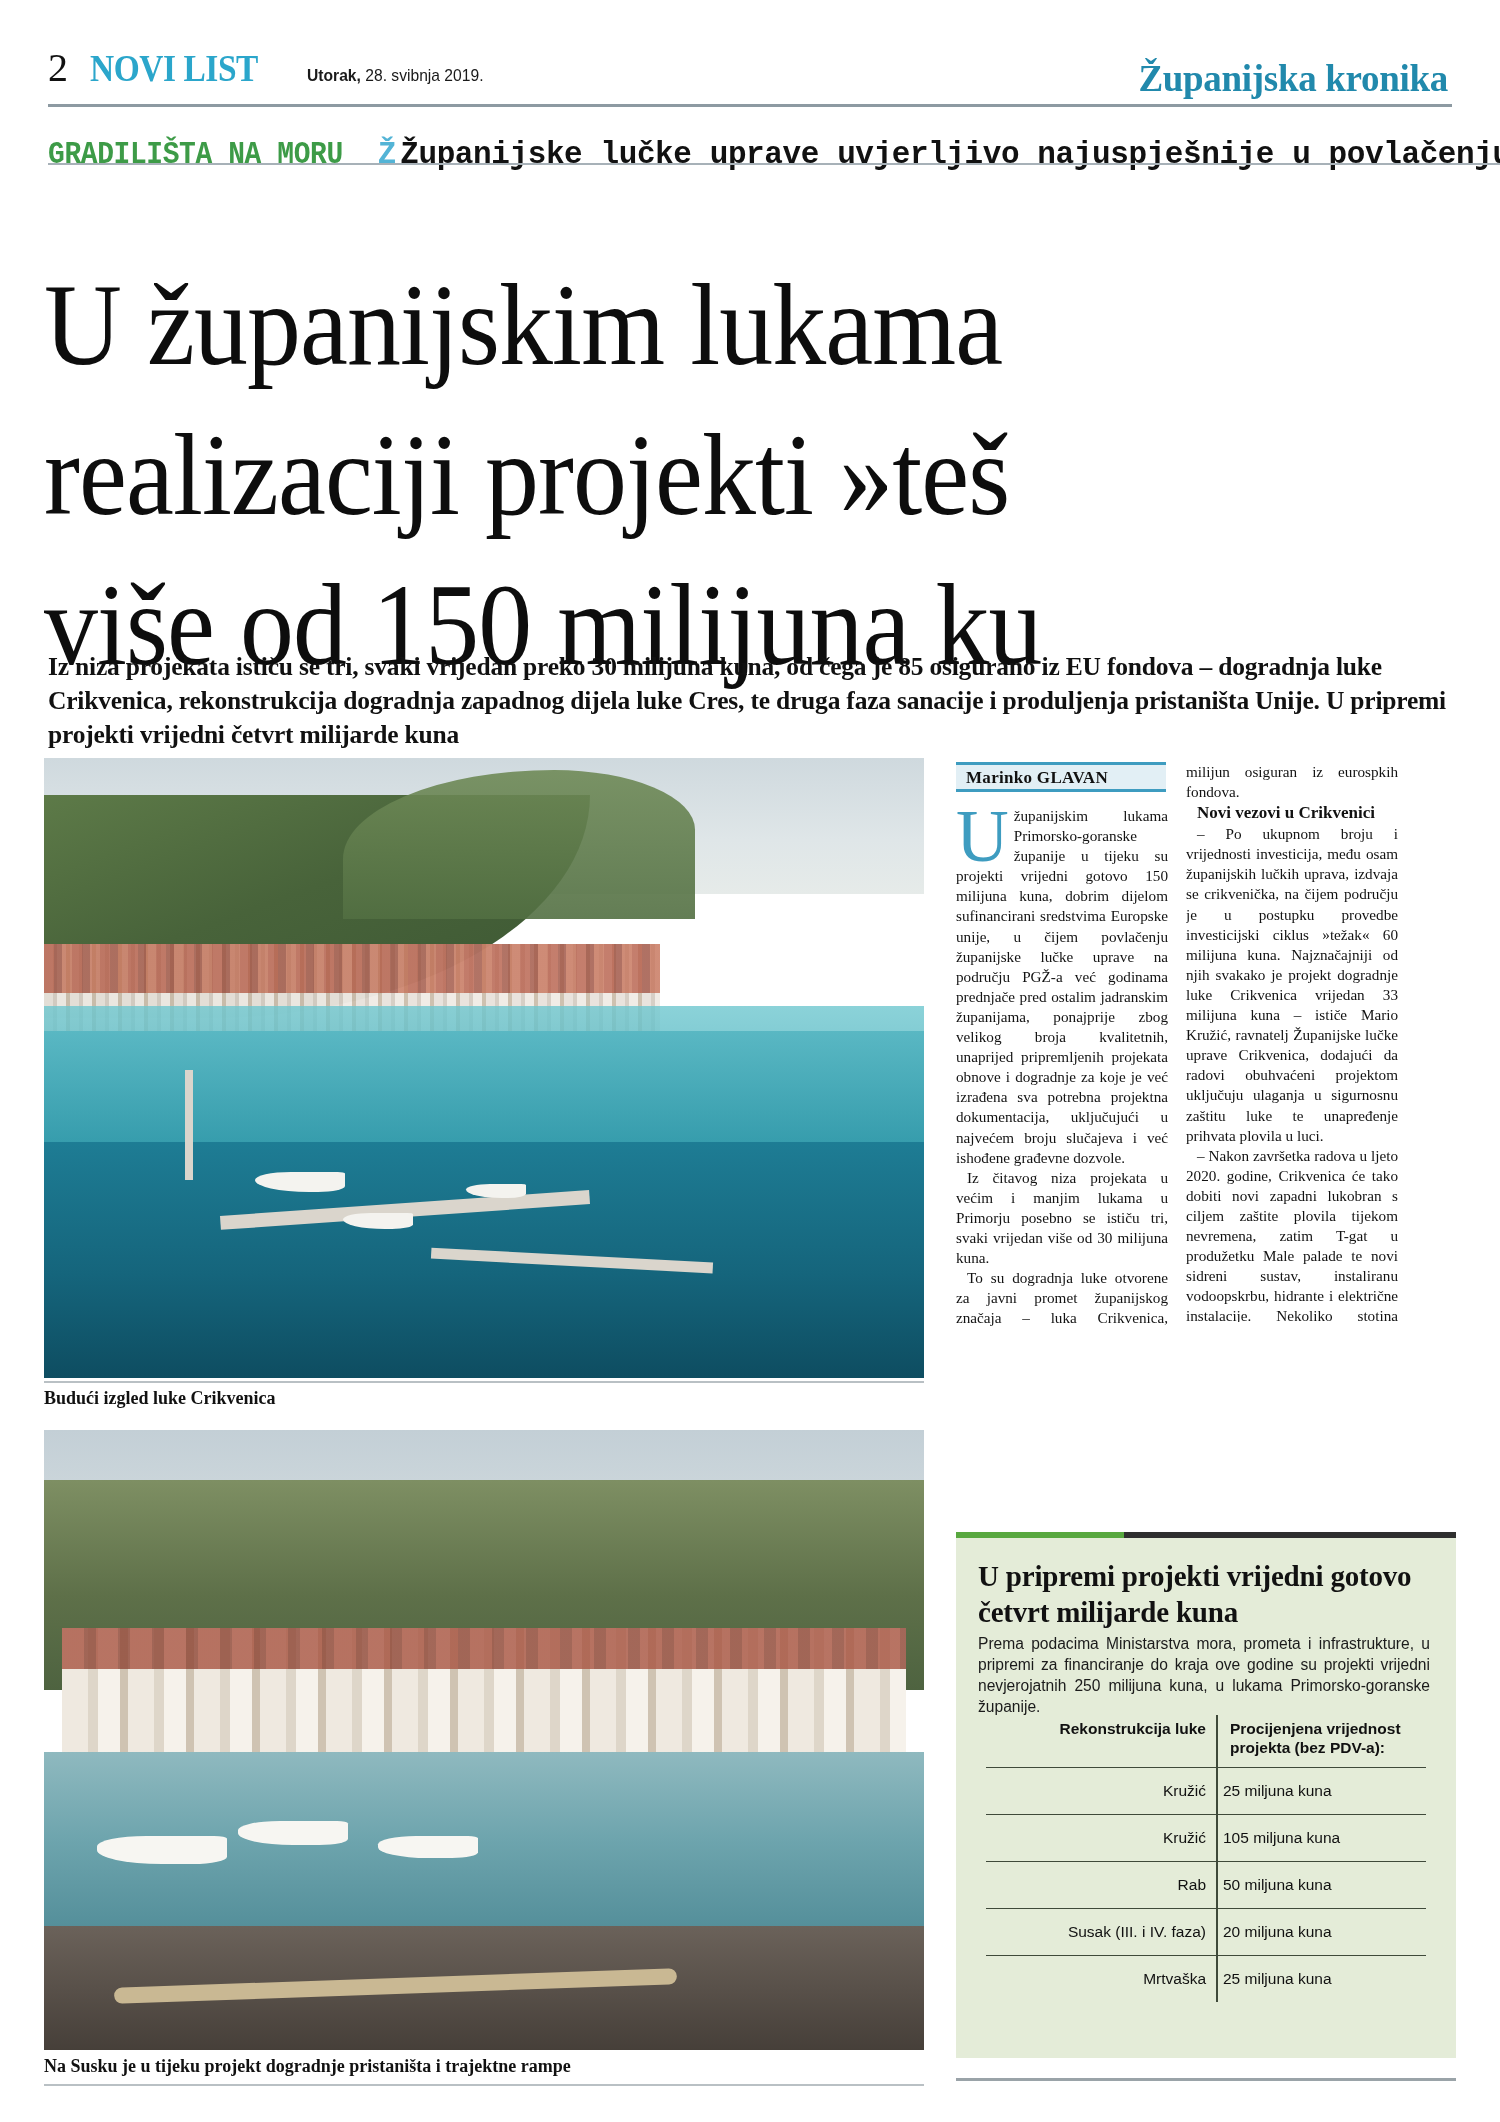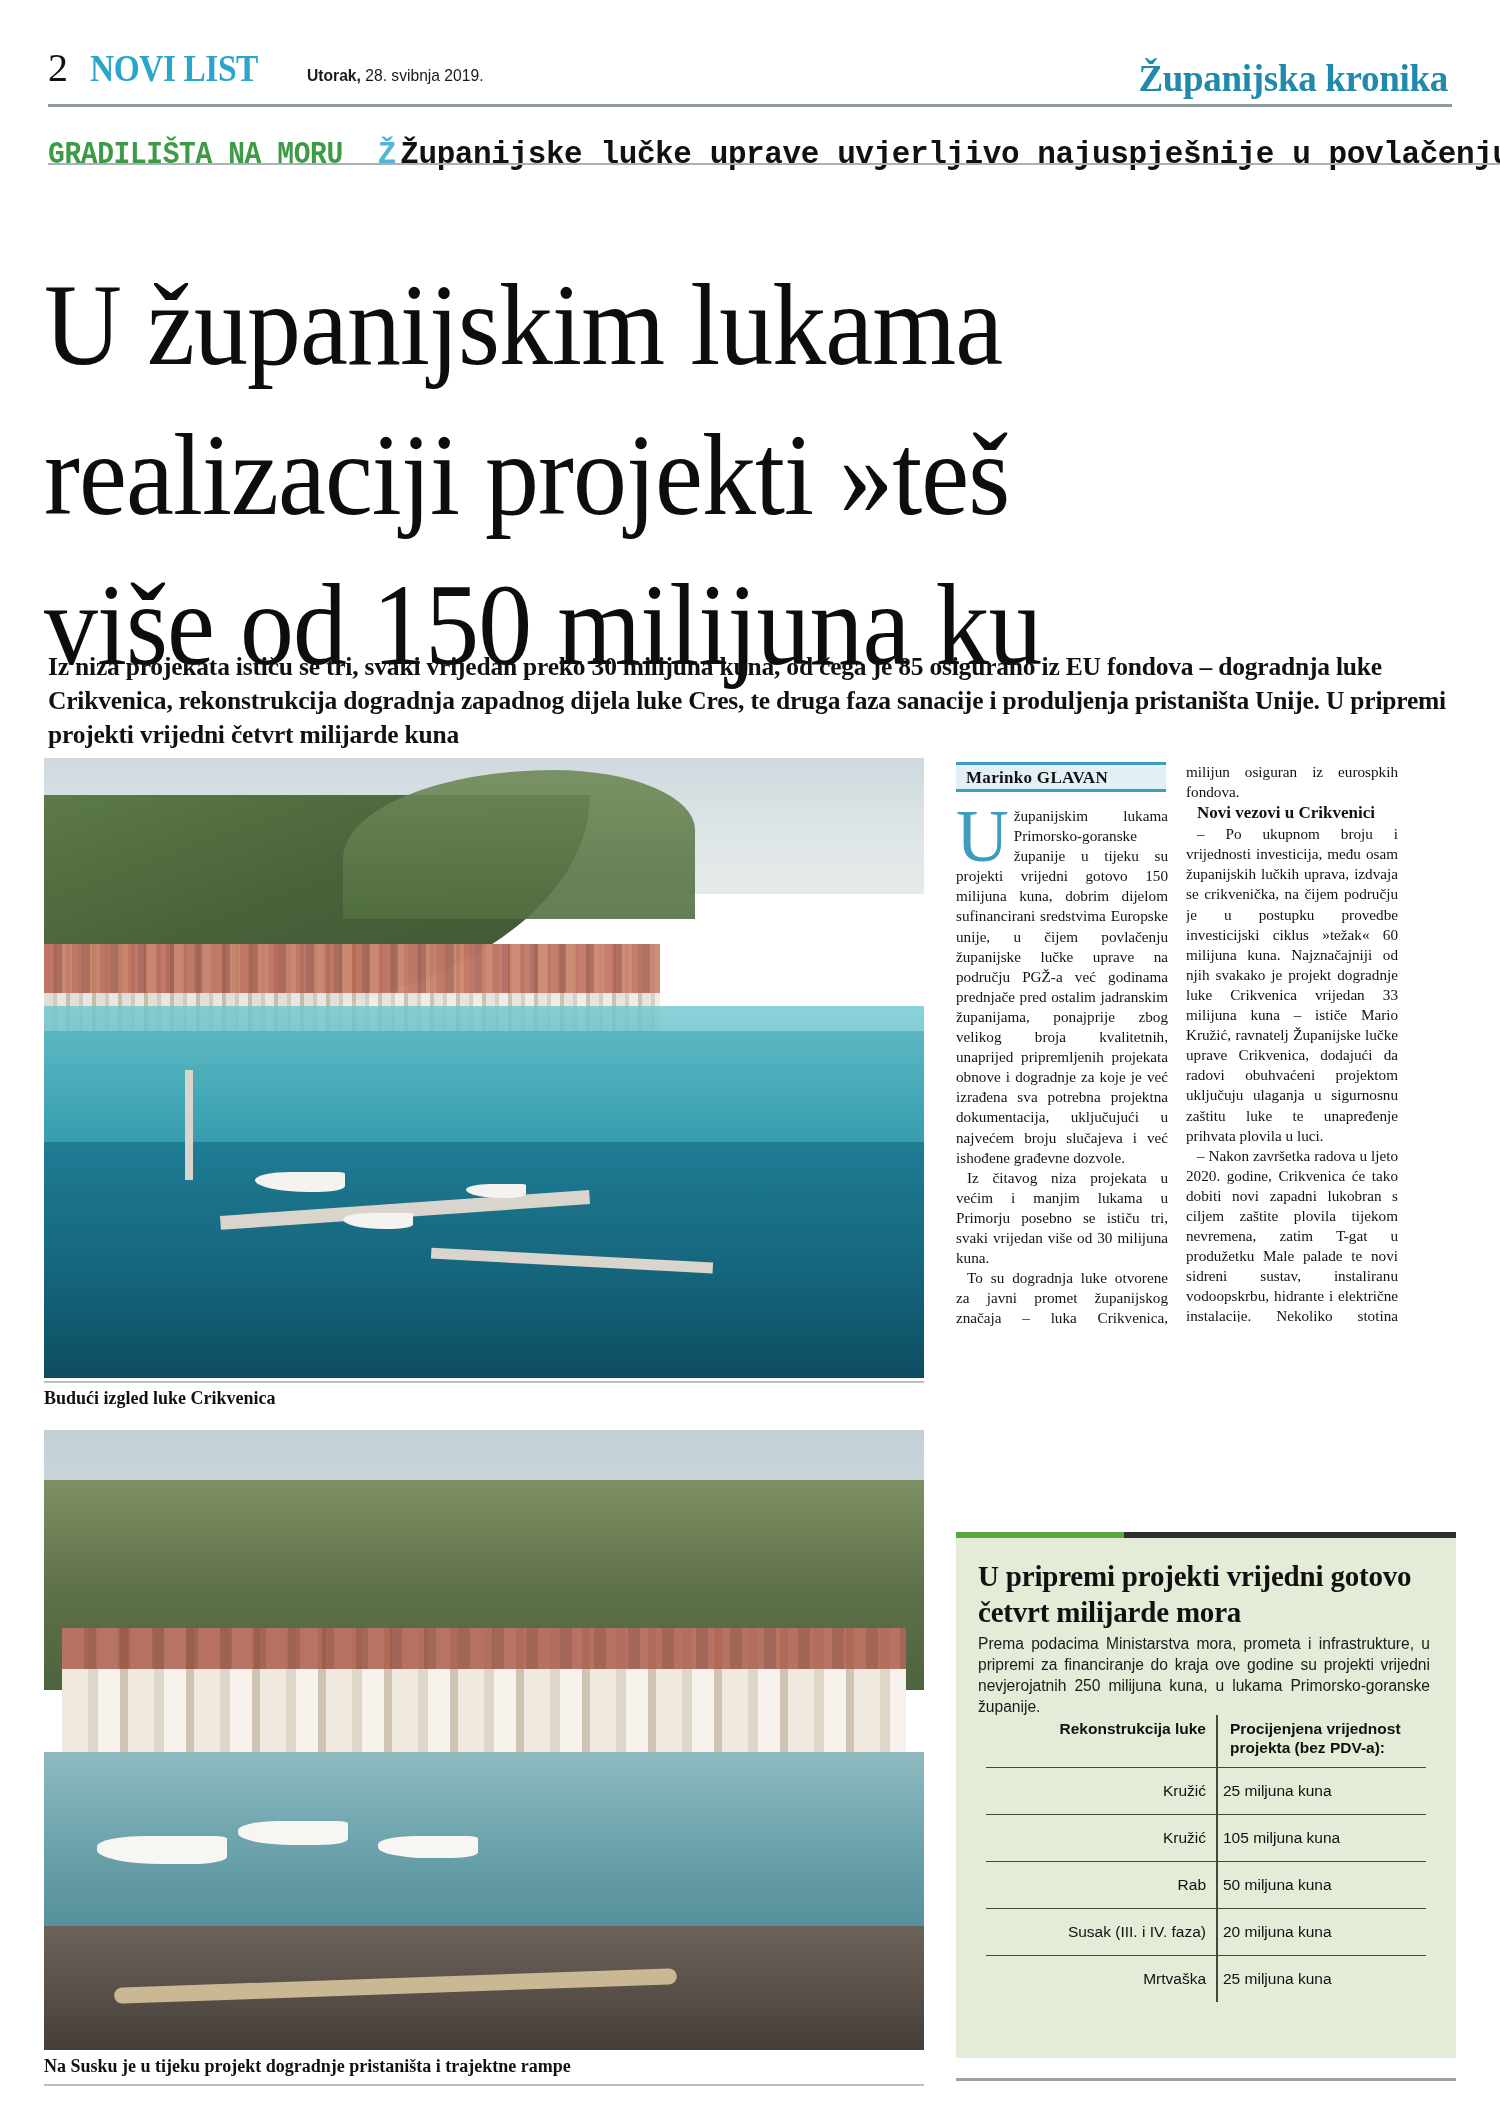--- a/index.html
+++ b/index.html
@@ -466,21 +466,21 @@
   <div class="col col-2">
     <p class="noind">milijun osiguran iz eurospkih fondova.</p>
     <p class="subhead">Novi vezovi u Crikvenici</p>
     <p>– Po ukupnom broju i vrijednosti investicija, među osam županijskih lučkih uprava, izdvaja se crikvenička, na čijem području je u postupku provedbe investicijski ciklus »težak« 60 milijuna kuna. Najznačajniji od njih svakako je projekt dogradnje luke Crikvenica vrijedan 33 milijuna kuna – ističe Mario Kružić, ravnatelj Županijske lučke uprave Crikvenica, dodajući da radovi obuhvaćeni projektom uključuju ulaganja u sigurnosnu zaštitu luke te unapređenje prihvata plovila u luci.</p>
     <p>– Nakon završetka radova u ljeto 2020. godine, Crikvenica će tako dobiti novi zapadni lukobran s ciljem zaštite plovila tijekom nevremena, zatim T-gat u produžetku Male palade te novi sidreni sustav, instaliranu vodoopskrbu, hidrante i električne instalacije. Nekoliko stotina metara novih gatova i lukobrana omogućiti će i veći broj vezova za plovila u luci. Ostvarenjem investicijskog ciklusa doprinijet će se daljnjem razvoju gospodarstva i turizma povezivanjem otoka Krka u širu prometnu mrežu, ali i znatnom unapređenju kvalitete života lokalnog stanovništva – kaže Kružić.</p>
 
   </div>
 
   <div class="infobox-topbar"></div>
   <div class="infobox"></div>
-  <div class="ib-title">U pripremi projekti vrijedni gotovo četvrt milijarde mora</div>
+  <div class="ib-title">U pripremi projekti vrijedni gotovo četvrt milijarde kuna</div>
   <div class="ib-lead">Prema podacima Ministarstva mora, prometa i infrastrukture, u pripremi za financiranje do kraja ove godine su projekti vrijedni nevjerojatnih 250 milijuna kuna, u lukama Primorsko-goranske županije.</div>
 
   <table class="ib-table">
     <thead>
       <tr>
         <th class="c1">Rekonstrukcija luke</th>
         <th class="c2">Procijenjena vrijednost projekta (bez PDV-a):</th>
       </tr>
     </thead>
     <tbody>

